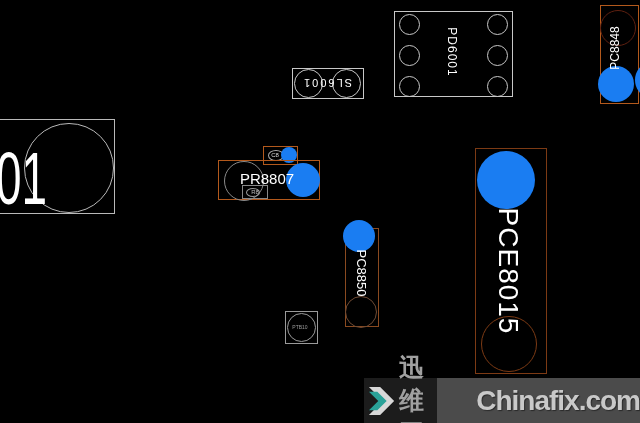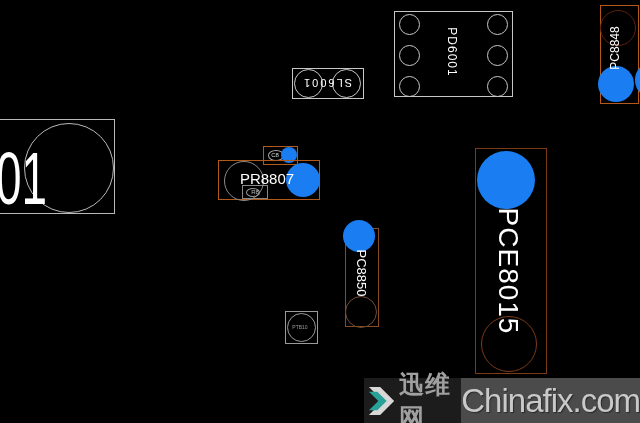--- a/index.html
+++ b/index.html
@@ -74,22 +74,22 @@
   .sq-lbl{left:300px;top:327px;font-size:5px;color:#999;}
 
   
   .wm{position:absolute;left:364px;top:378px;width:276px;height:45px;display:flex;z-index:10;}
   .wm-left{background:var(--wm-dark);display:flex;align-items:center;padding:0 6px 0 4px;gap:3px;}
   .wm-chev{width:28px;height:30px;flex:0 0 auto;}
   .chev-white{fill:#d8d8d8;}
   .chev-teal{fill:var(--teal);}
   .wm-cn{color:var(--wm-cn-text);font-size:25px;font-weight:bold;letter-spacing:1px;}
   .wm-right{background:var(--wm-gray);flex:1;display:flex;align-items:center;justify-content:center;}
-  .wm-en{color:var(--wm-en-text);font-size:33px;font-weight:normal;letter-spacing:-1px;
-         text-shadow:1px 1px 1px #2a2a2a;}
+  .wm-en{color:var(--wm-en-text);font-size:28px;font-weight:bold;letter-spacing:-1px;
+         text-shadow:1px 1px 1px #2a2a2a;padding-left:39px;}
 </style>
 </head>
 <body>
 
 <div class="board">
 
   <div>
     <div class="rect p01-rect"></div>
     <div class="circ p01-circ"></div>
     <div class="lbl p01-lbl" style="position:absolute;">01</div>

